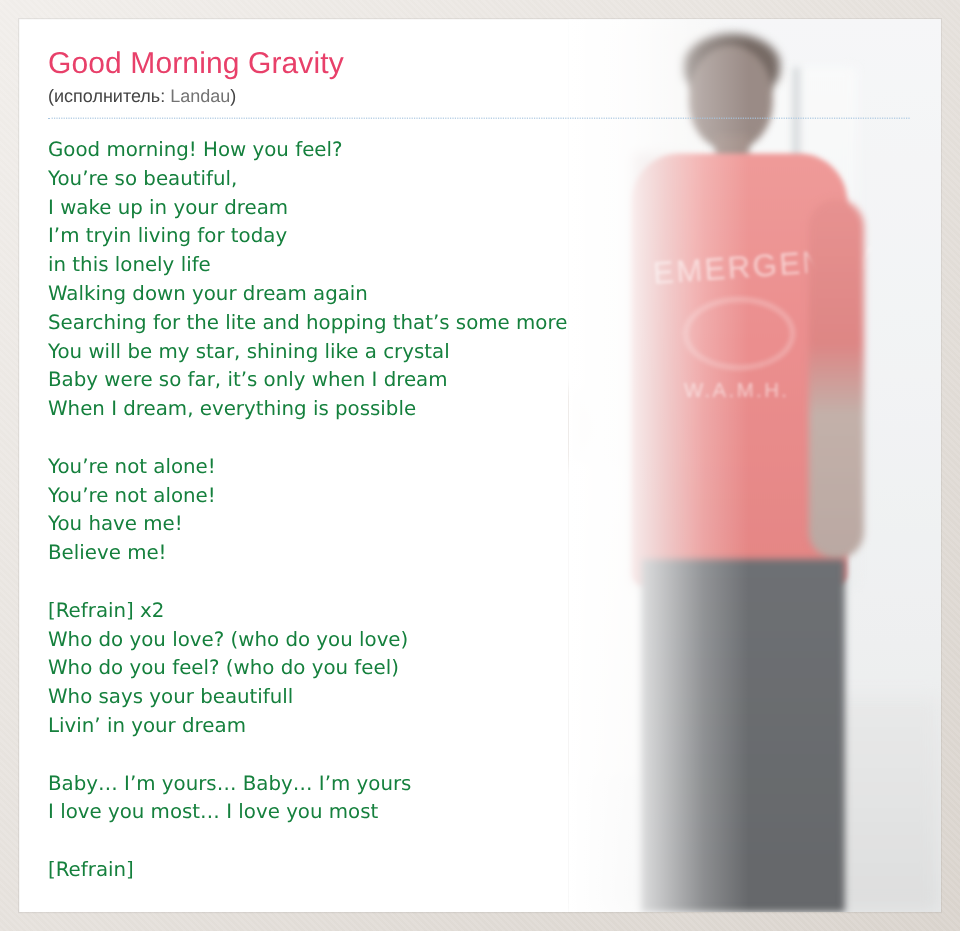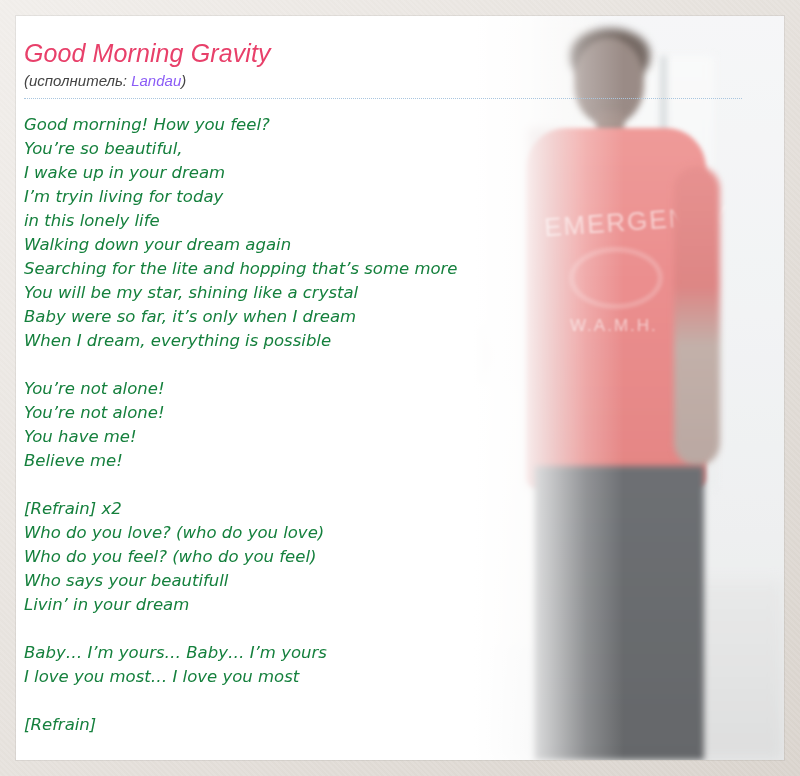--- a/index.html
+++ b/index.html
@@ -170,43 +170,42 @@
     inset: 0;
     background: rgba(255,255,255,0.30);
   }
 
   
   .content {
     position: absolute;
     left: 0; top: 0;
     width: 768px;
     height: 744px;
-    padding: 22px 8px;
+    padding: 22px 24px;
     box-sizing: border-box;
-    font-style: italic;
   }
   .song-title {
     font-size: 25px;
     color: #e8406a;
     font-weight: normal;
     margin: 0 0 4px 0;
     line-height: 1.2;
     letter-spacing: 0.1px;
   }
   .artist-line {
     font-size: 15px;
     color: #444444;
     margin: 0;
     padding-bottom: 9px;
     border-bottom: 1px dotted #a9c6df;
     width: 718px;
     box-sizing: border-box;
   }
   .artist-link {
-    color: #8b5cf6;
+    color: #737373;
     text-decoration: none;
   }
   .lyrics {
     margin-top: 14px;
     font-size: 16.5px;
     line-height: 24px;
     color: #15803d;
     white-space: pre-wrap;
     font-family: "DejaVu Sans", sans-serif;
   }

